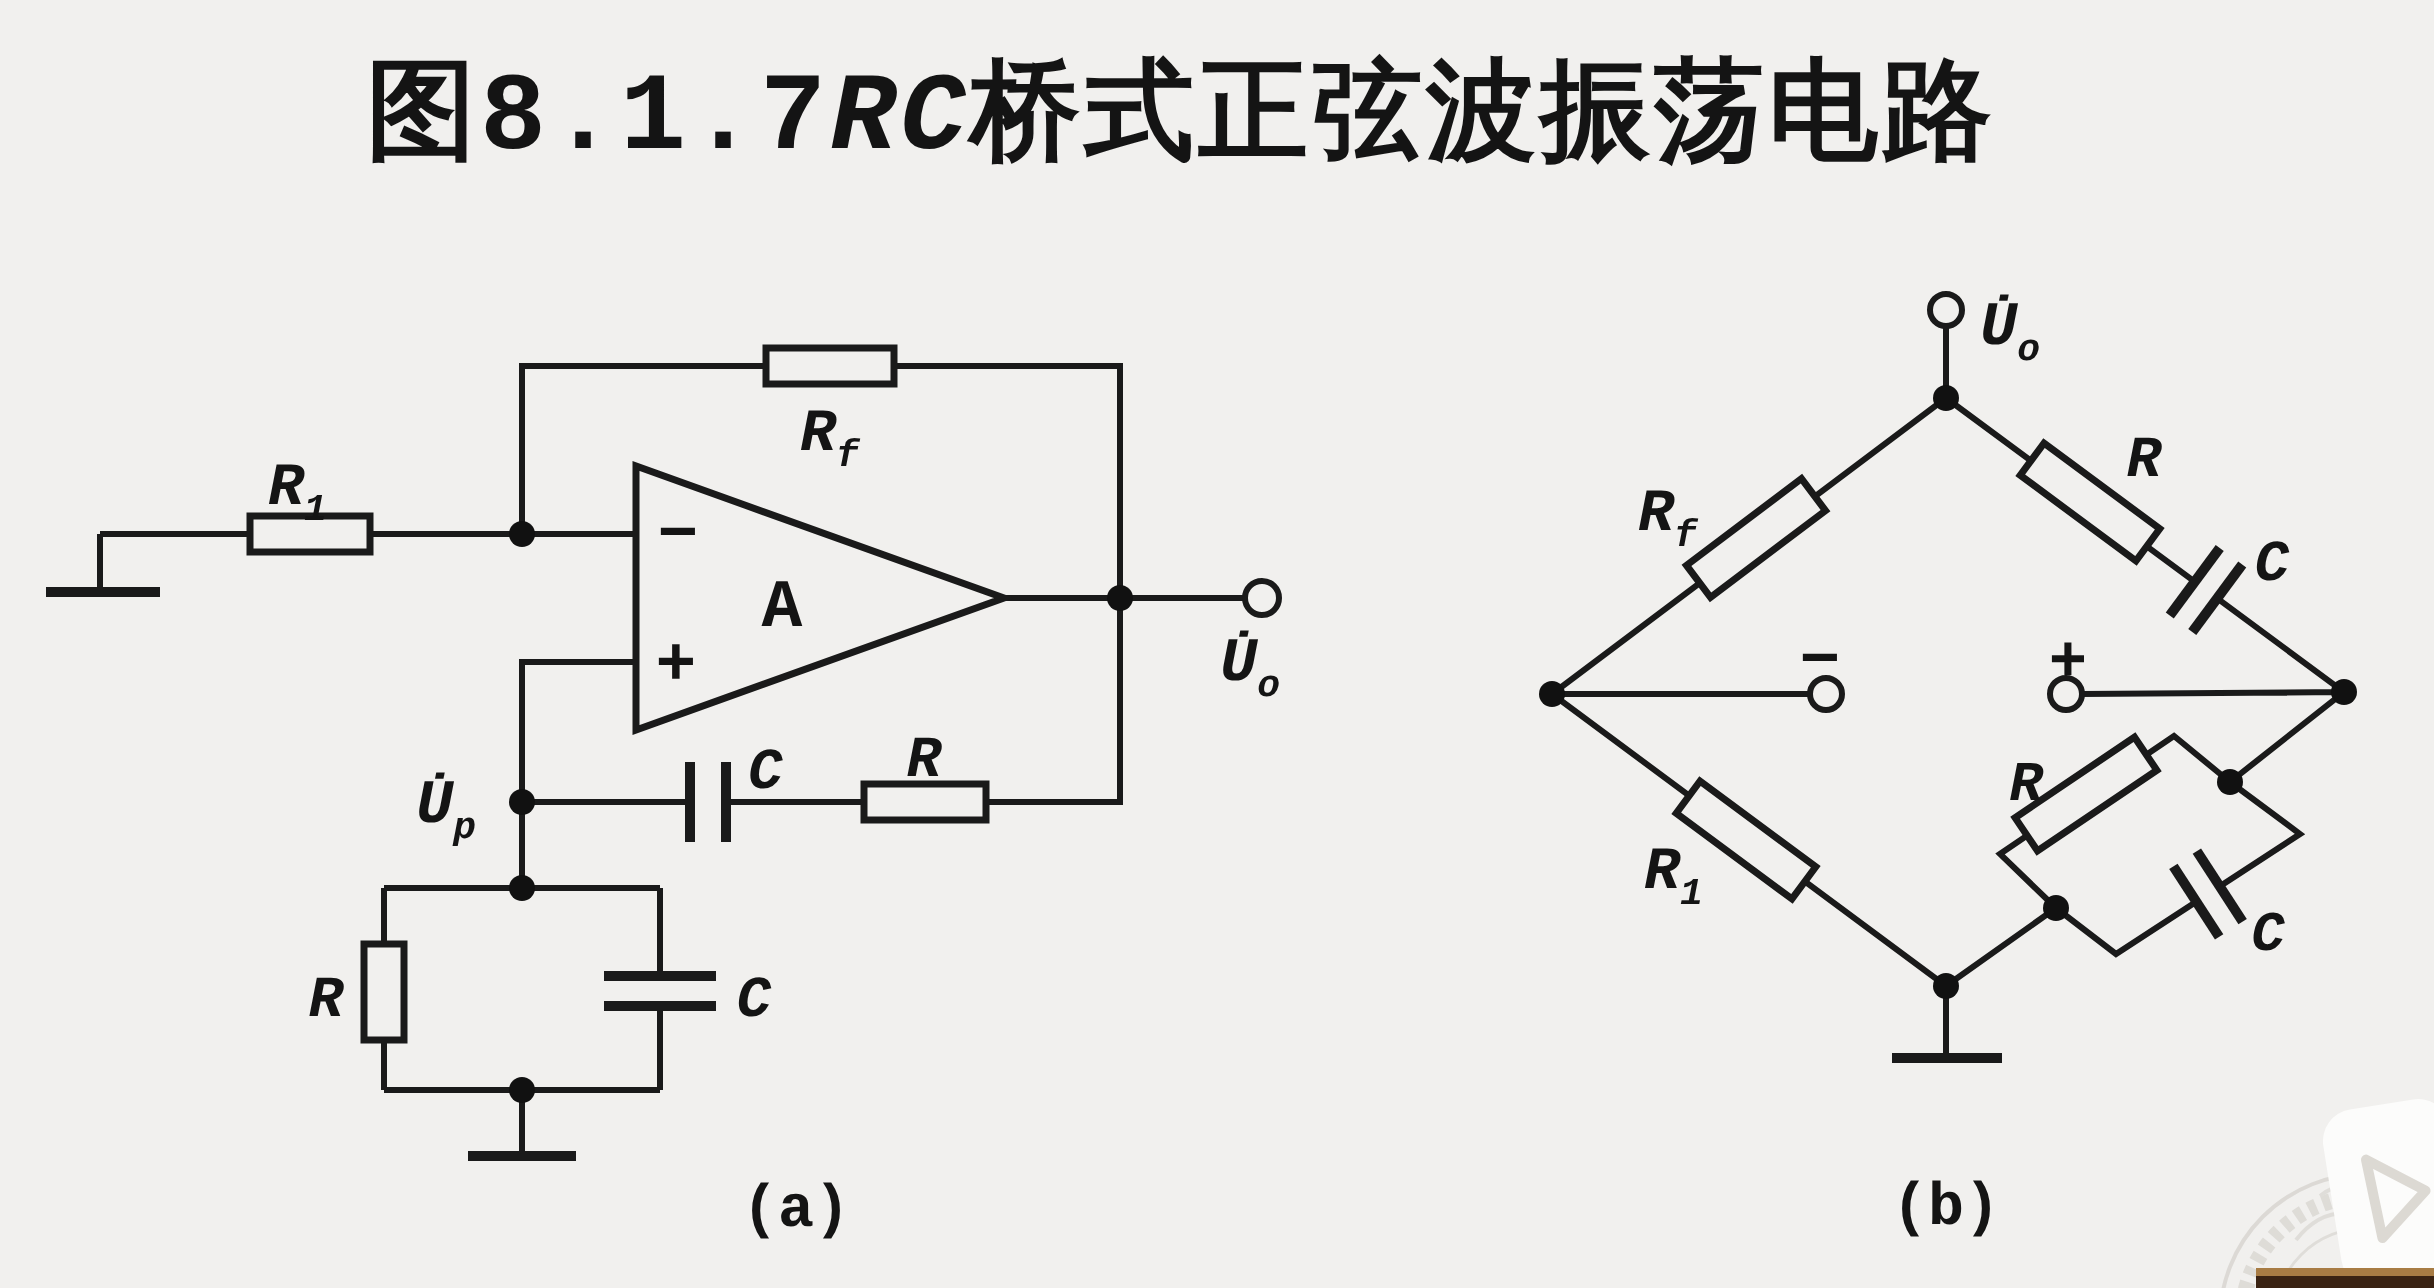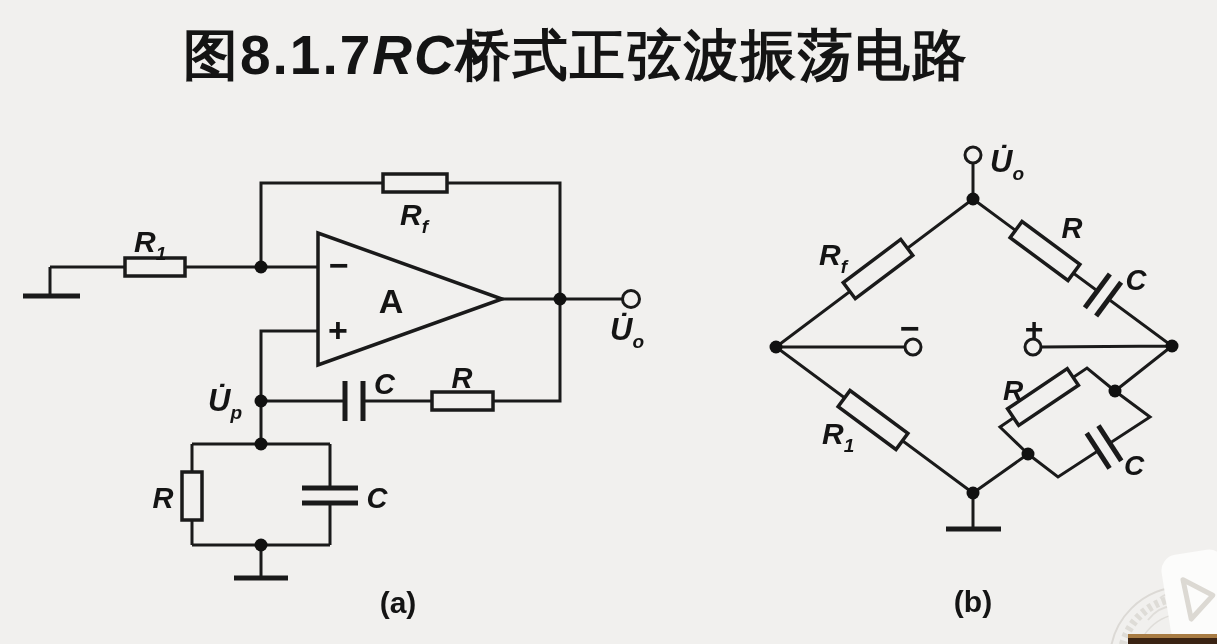--- a/index.html
+++ b/index.html
@@ -1,21 +1,21 @@
 <!DOCTYPE html>
 <html><head>
 <meta charset="utf-8">
 <style>
   html,body{margin:0;padding:0;background:#e8e7e5;}
   .stage{
     position:relative;
     width:1217px;height:644px;
     background:#f1f0ee;
     overflow:hidden;
-    font-family:Liberation Sans, sans-serif;
+    font-family:Liberation Mono, monospace;
   }
   svg{display:block;}
   svg text{fill:#141414;}
   .wire{stroke:#1a1a1a;stroke-width:3;fill:none;}
   .thick{stroke:#1a1a1a;stroke-width:5;fill:none;}
   .comp{fill:#f1f0ee;stroke:#1a1a1a;stroke-width:3.5;}
   .plate{stroke:#1a1a1a;stroke-width:5;fill:none;}
   .mask{fill:#f1f0ee;stroke:none;}
   .dot{fill:#111;stroke:none;}
   .term{fill:#f1f0ee;stroke:#1a1a1a;stroke-width:3;}

